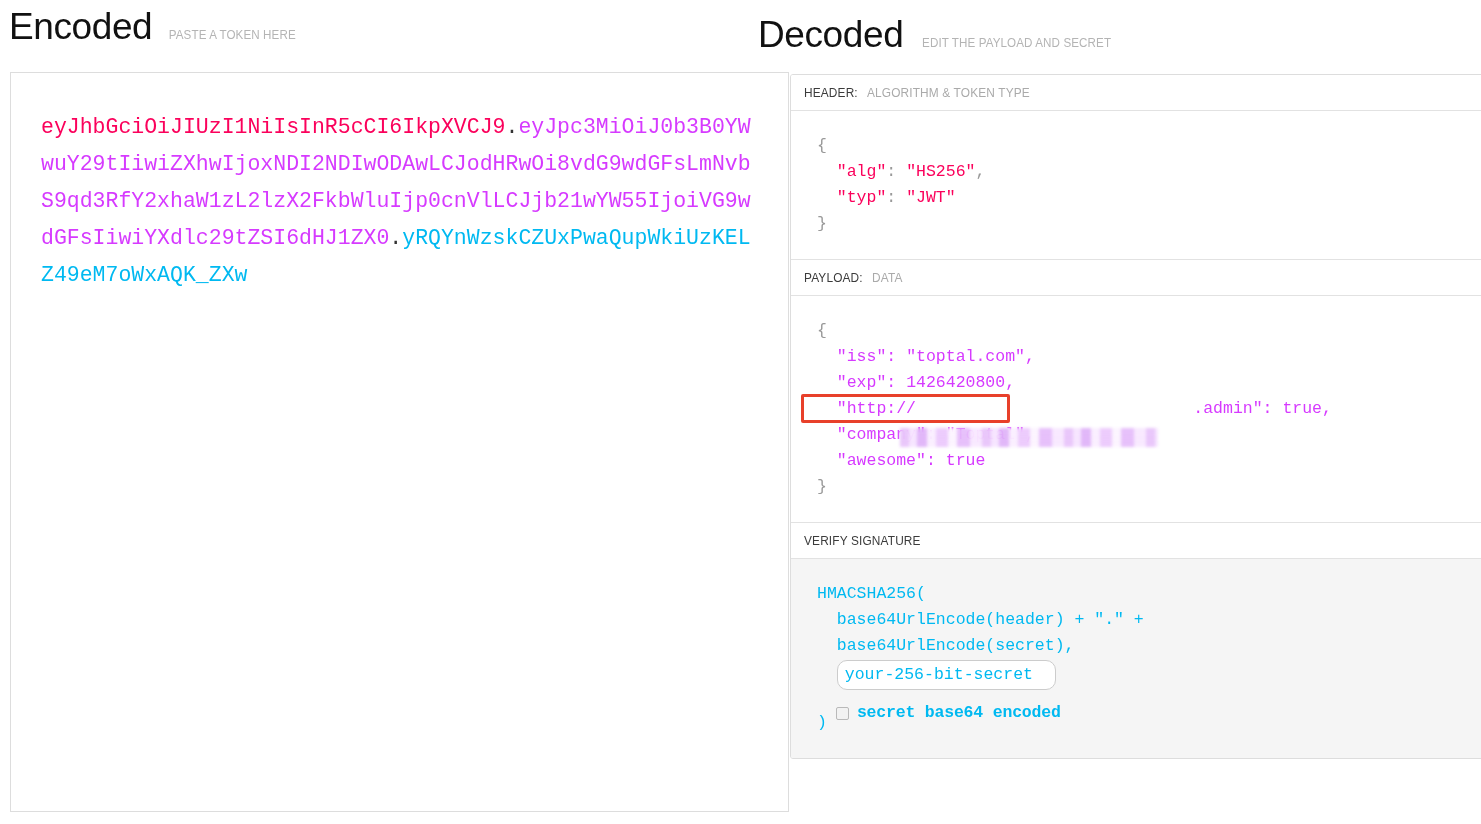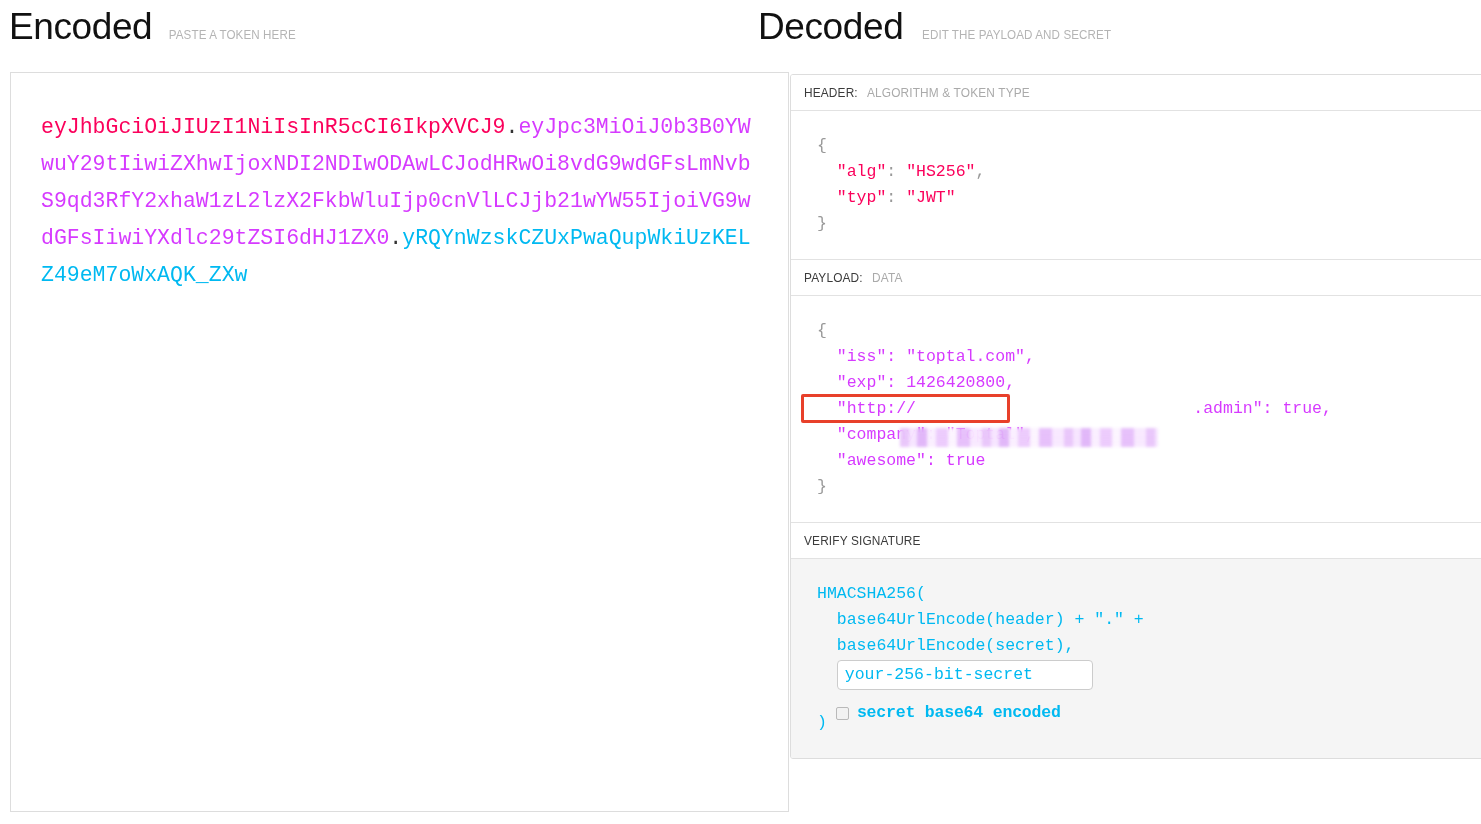--- a/index.html
+++ b/index.html
@@ -34,21 +34,21 @@
     font-size: 12.5px;
     color: #b4b4b4;
     letter-spacing: 0.1px;
     margin-left: 12px;
     font-weight: 400;
     transform: scaleX(0.93);
     transform-origin: left baseline;
   }
 
   #encoded-heading { left: 9px;  top: 8px; text-align: right; }
-  #decoded-heading { left: 758px; top: 8px; }
+  #decoded-heading { left: 758px; top: 16px; }
 
   
   #encoded-panel {
     position: absolute;
     left: 10px;
     top: 72px;
     width: 779px;
     height: 740px;
     border: 1px solid #dddddd;
     border-radius: 0;
@@ -160,24 +160,24 @@
       linear-gradient(180deg, rgba(255,255,255,0.55), rgba(240,210,252,0.25), rgba(255,255,255,0.5));
     filter: blur(1.6px);
   }
 
   
   .secret-input {
     font-family: "Liberation Mono", monospace;
     font-size: 16.5px;
     color: #00b9f1;
     border: 1px solid #cccccc;
-    border-radius: 4px;
+    border-radius: 10px;
     background: #ffffff;
     padding: 4px 7px;
-    width: 256px;
+    width: 219px;
     box-sizing: border-box;
     outline: none;
     line-height: 20px;
     vertical-align: -3px;
   }
   .b64-row {
     display: flex;
     align-items: center;
     font-family: "Liberation Mono", monospace;
     font-size: 16.5px;

